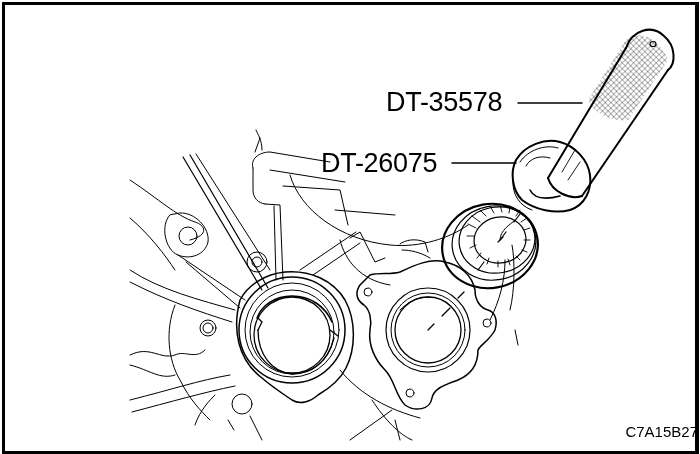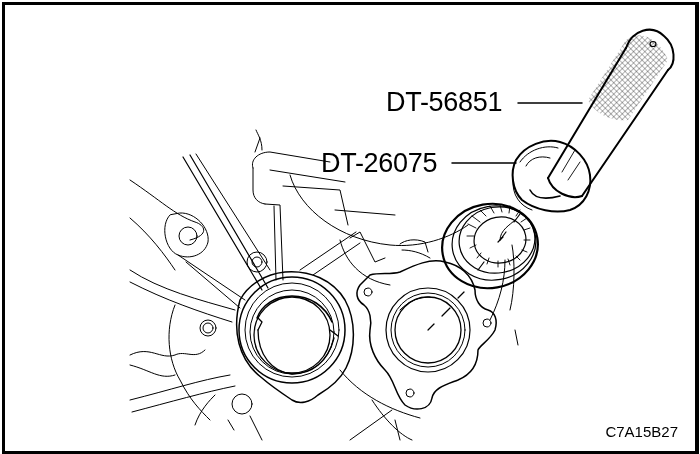--- a/index.html
+++ b/index.html
@@ -8,21 +8,21 @@
       position: absolute; left: 2px; top: 2px; width: 690px; height: 446px;
       border: 3px solid #000; border-right-width: 4px; border-bottom-width: 4px;
       background: #fff; box-sizing: content-box;
     }
     svg.art { position: absolute; left: 0; top: 0; }
     .callout {
       position: absolute; font-size: 27px; color: #000; letter-spacing: -0.3px;
       line-height: 1; white-space: nowrap;
     }
     .figid {
-      position: absolute; right: 22px; bottom: 14px; font-size: 15px; color: #000;
+      position: absolute; right: 2px; bottom: 14px; font-size: 15px; color: #000;
     }
   </style>
 </head>
 <body>
 
 <div class="frame"></div>
 
 <svg class="art" width="700" height="454" viewBox="0 0 700 454" fill="none" stroke="#000" stroke-linecap="round" stroke-linejoin="round">
 
   <g stroke-width="1">
@@ -150,15 +150,15 @@
     <path d="M588 100 L626 40 C640 28 660 40 668 60 L628 120 C615 122 595 115 588 100 Z" fill="url(#knurl)" stroke="none"></path>
     <path d="M626 48 C632 30 652 24 664 36 C676 46 676 64 668 70" stroke-width="2"></path>
     <ellipse cx="653" cy="44" rx="3" ry="2.5" stroke-width="1.2"></ellipse>
     <path d="M562 172 L575 150 M568 180 L580 162" stroke-width="0.9"></path>
   </g>
 
   <line x1="518" y1="103" x2="582" y2="103" stroke-width="1.5"></line>
   <line x1="452" y1="163" x2="516" y2="163" stroke-width="1.5"></line>
 </svg>
 
-<div class="callout" style="left:386px; top:89px;">DT-56851</div>
+<div class="callout" style="left:386px; top:89px;">DT-35578</div>
 <div class="callout" style="left:321px; top:150px;">DT-26075</div>
 <div class="figid">C7A15B27</div>
 
 </body></html>

